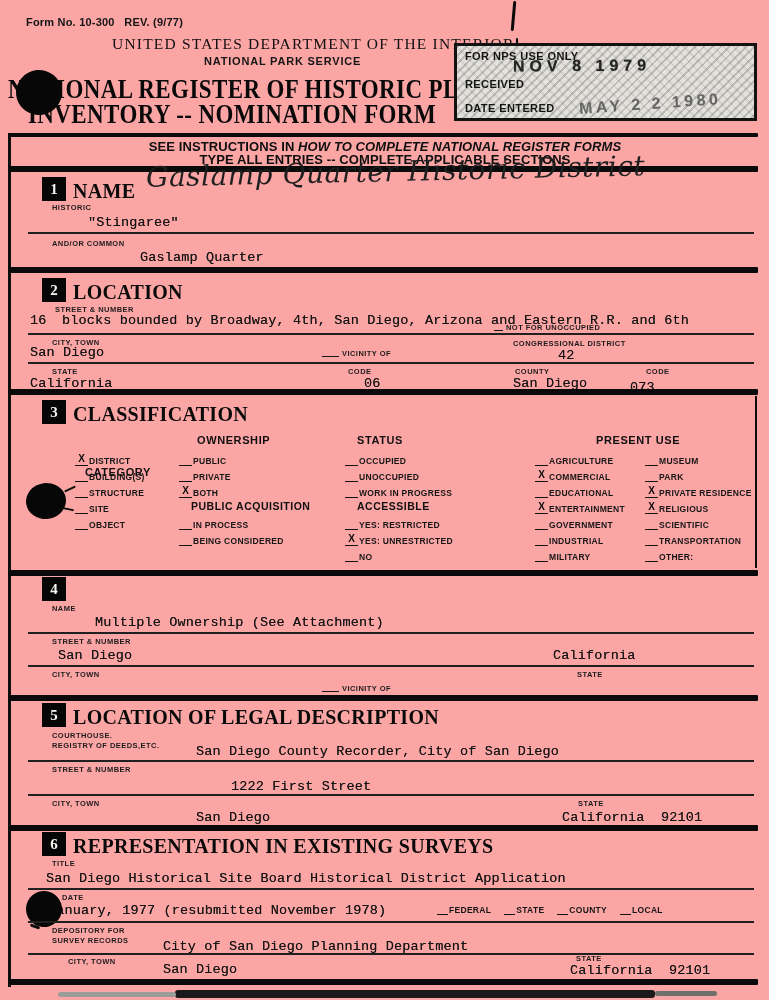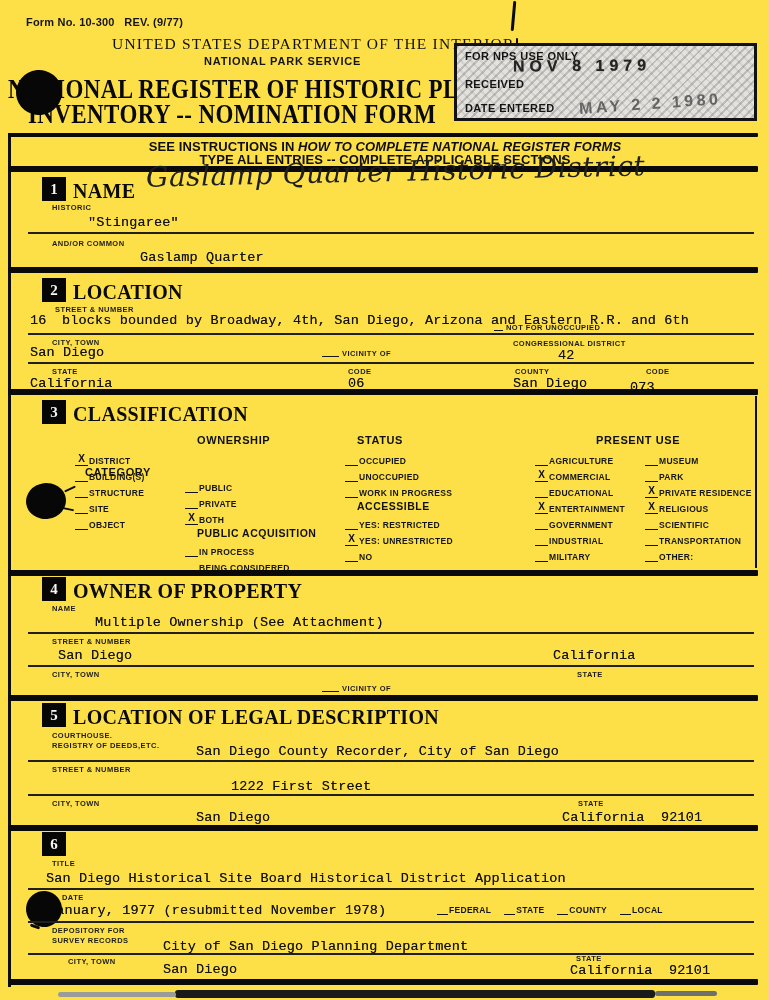--- a/index.html
+++ b/index.html
@@ -1,18 +1,18 @@
 <!DOCTYPE html>
 <html><head>
 <meta charset="utf-8">
 <style>
   html,body{margin:0;padding:0;background:#6b6b6b;}
   .page{
     position:relative;width:769px;height:1000px;margin:0 auto;
-    background:#fde047;overflow:hidden;
+    background:#fca5a5;overflow:hidden;
     font-family:"Liberation Sans",sans-serif;color:#151515;
   }
   
   .lab{position:absolute;font:bold 7.5px/1.25 "Liberation Sans",sans-serif;letter-spacing:.45px;color:#1c1c1c;white-space:pre;}
   
   .typed{position:absolute;font:13.5px/1.15 "Liberation Mono",monospace;letter-spacing:.15px;color:#141414;white-space:pre;text-shadow:0 0 .6px rgba(20,20,20,.75);}
   
   .sec-box{position:absolute;left:42px;width:24px;height:24px;background:#060606;color:#f6f5f1;font:bold 15px/24px "Liberation Serif",serif;text-align:center;}
   .sec-title{position:absolute;left:73px;font:bold 20px/1 "Liberation Serif",serif;letter-spacing:.3px;color:#0a0a0a;white-space:pre;transform-origin:left top;transform:scaleY(1.05);}
   
@@ -116,21 +116,21 @@
   <div class="mklab" style="left:322px;top:347px;">
     <span class="dash" style="width:17px;"></span>
     <span class="t">VICINITY OF</span>
   </div>
   <div class="lab" style="left:513px;top:339px;">CONGRESSIONAL DISTRICT</div>
   <div class="typed" style="left:558px;top:348px;">42</div>
   <div class="rule" style="left:28px;top:362px;width:726px;"></div>
   <div class="lab" style="left:52px;top:367px;">STATE</div>
   <div class="typed" style="left:30px;top:376px;">California</div>
   <div class="lab" style="left:348px;top:367px;">CODE</div>
-  <div class="typed" style="left:348px;top:376px;">06</div>
+  <div class="typed" style="left:364px;top:376px;">06</div>
   <div class="lab" style="left:515px;top:367px;">COUNTY</div>
   <div class="typed" style="left:513px;top:376px;">San Diego</div>
   <div class="lab" style="left:646px;top:367px;">CODE</div>
   <div class="typed" style="left:630px;top:380px;">073</div>
   <div class="bar" style="top:389px;height:6px;"></div>
 
   <div class="sec-box" style="top:400px;">3</div>
   <div class="sec-title" style="top:403px;">CLASSIFICATION</div>
   <div class="clshdr" style="left:85px;top:435px;margin-top:32px;">CATEGORY</div>
   <div class="clshdr" style="left:197px;top:435px;">OWNERSHIP</div>
@@ -158,21 +158,21 @@
         <span class="mk"></span>
         <span class="cklbl">SITE</span>
       </div>
 
       <div class="ck">
         <span class="mk"></span>
         <span class="cklbl">OBJECT</span>
       </div>
     </div>
 
-  <div class="ckcol" style="left:185px;top:450px;margin-top:27px;">
+  <div class="ckcol" style="left:179px;top:450px;">
     <div>
 
         <div class="ck">
           <span class="mk"></span>
           <span class="cklbl">PUBLIC</span>
         </div>
 
         <div class="ck">
           <span class="mk"></span>
           <span class="cklbl">PRIVATE</span>
@@ -310,21 +310,20 @@
         <span class="cklbl">OTHER:</span>
       </div>
     </div>
 
   <div class="blob" style="left:26px;top:483px;width:40px;height:36px;transform:rotate(-8deg);"></div>
   <div class="stroke" style="left:64px;top:488px;width:12px;height:2px;transform:rotate(-25deg);"></div>
   <div class="stroke" style="left:61px;top:508px;width:13px;height:2px;transform:rotate(12deg);"></div>
   <div class="bar" style="top:570px;height:6px;"></div>
 
   <div class="sec-box" style="top:577px;">4</div>
-  <div class="sec-title" style="top:580px;">OWNER OF PROPERTY</div>
   <div class="lab" style="left:52px;top:604px;">NAME</div>
   <div class="typed" style="left:95px;top:615px;">Multiple Ownership (See Attachment)</div>
   <div class="rule" style="left:28px;top:632px;width:726px;"></div>
   <div class="lab" style="left:52px;top:637px;">STREET &amp; NUMBER</div>
   <div class="typed" style="left:58px;top:648px;">San Diego</div>
   <div class="typed" style="left:553px;top:648px;">California</div>
   <div class="rule" style="left:28px;top:665px;width:726px;"></div>
   <div class="lab" style="left:52px;top:670px;">CITY, TOWN</div>
   <div class="lab" style="left:577px;top:670px;">STATE</div>
   <div class="mklab" style="left:322px;top:682px;">
@@ -342,20 +341,21 @@
   <div class="lab" style="left:52px;top:765px;">STREET &amp; NUMBER</div>
   <div class="typed" style="left:196px;top:779px;margin-left:35px;">1222 First Street</div>
   <div class="rule" style="left:28px;top:794px;width:726px;"></div>
   <div class="lab" style="left:52px;top:799px;">CITY, TOWN</div>
   <div class="lab" style="left:578px;top:799px;">STATE</div>
   <div class="typed" style="left:196px;top:810px;">San Diego</div>
   <div class="typed" style="left:562px;top:810px;">California  92101</div>
   <div class="bar" style="top:825px;height:6px;"></div>
 
   <div class="sec-box" style="top:832px;">6</div>
+  <div class="sec-title" style="top:835px;">REPRESENTATION IN EXISTING SURVEYS</div>
   <div class="lab" style="left:52px;top:859px;">TITLE</div>
   <div class="typed" style="left:46px;top:871px;">San Diego Historical Site Board Historical District Application</div>
   <div class="rule" style="left:28px;top:888px;width:726px;"></div>
   <div class="lab" style="left:62px;top:893px;">DATE</div>
   <div class="typed" style="left:48px;top:903px;">January, 1977 (resubmitted November 1978)</div>
   <div class="ckrow" style="left:437px;top:901px;">
 
       <div class="ck">
         <span class="mk" style="width:11px;"></span>
         <span class="cklbl">FEDERAL</span>

